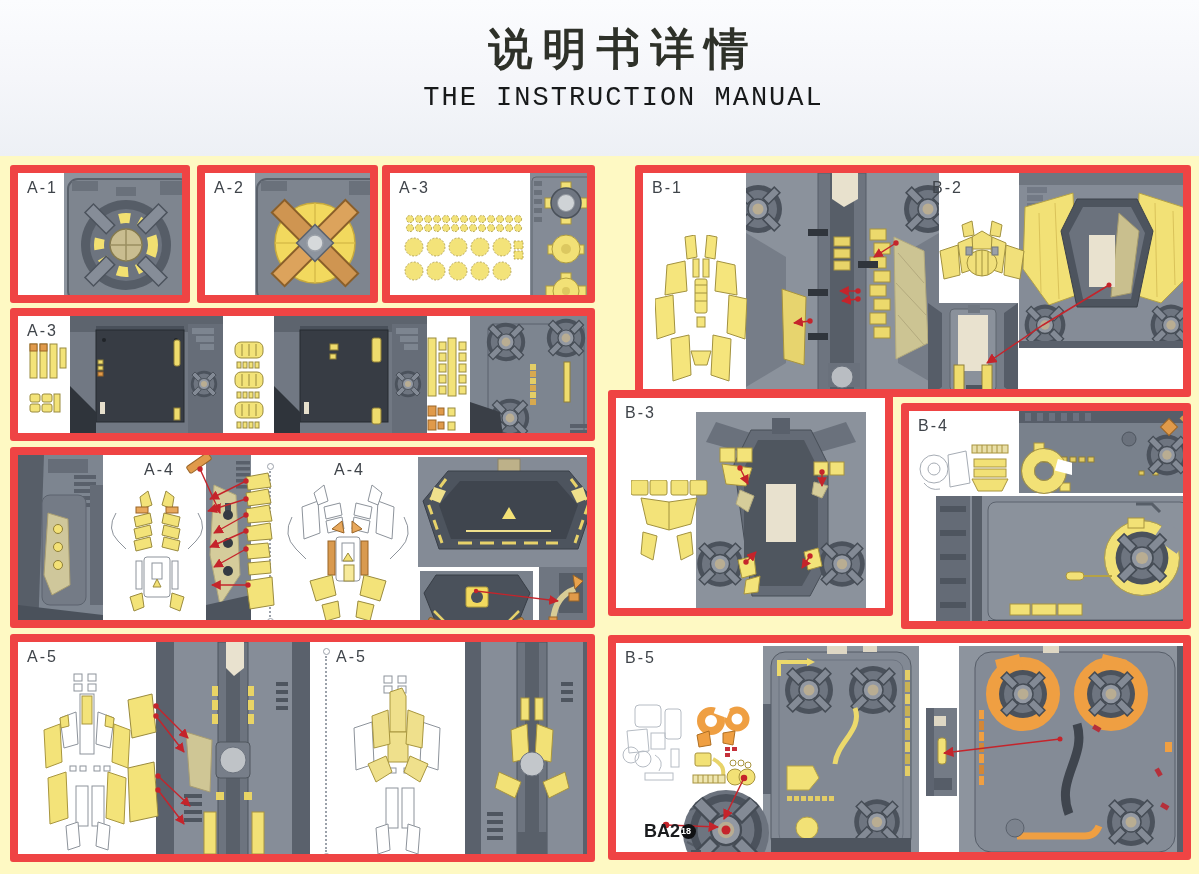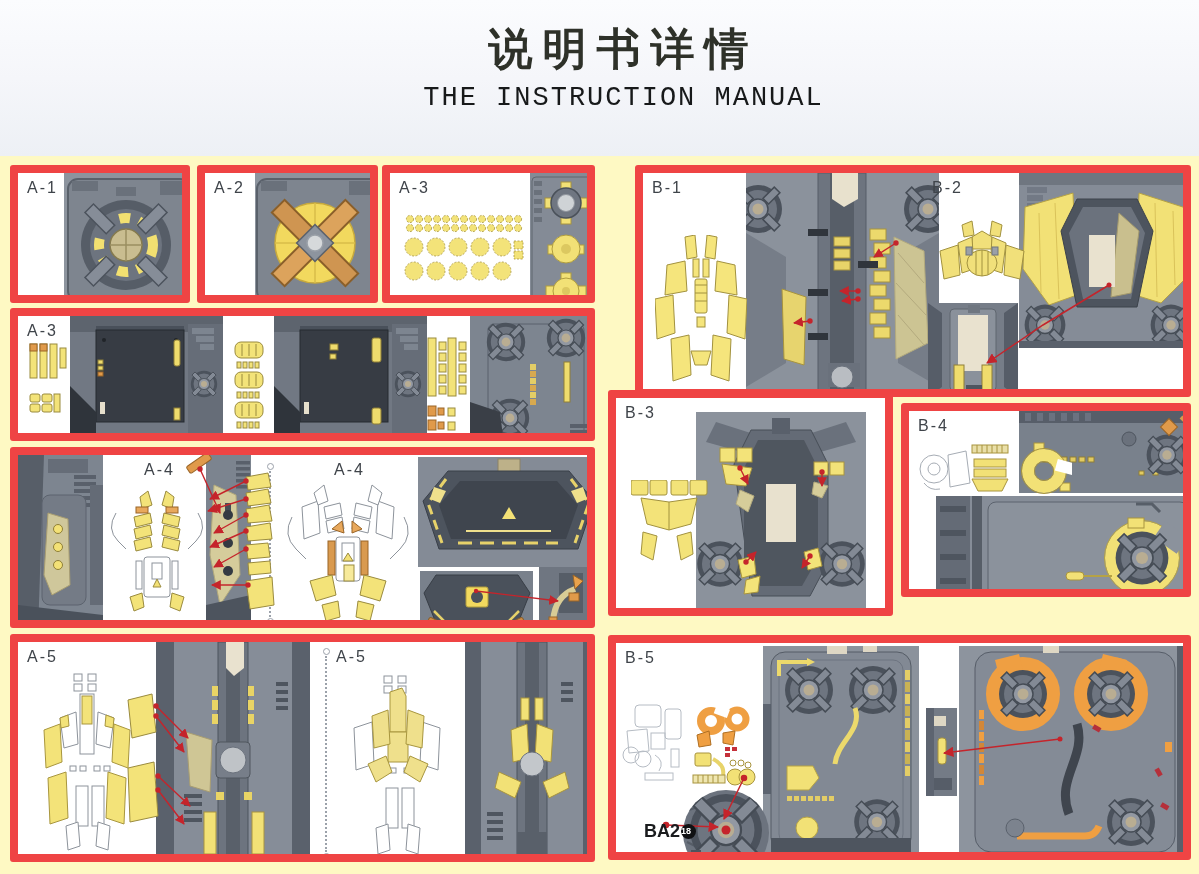--- a/index.html
+++ b/index.html
@@ -804,21 +804,21 @@
               <circle cx="126" cy="60" r="2"></circle>
           <line x1="50" y1="150" x2="60" y2="140" marker-end="url(#ra)"></line>
               <circle cx="50" cy="150" r="2"></circle>
           <line x1="114" y1="144" x2="106" y2="156" marker-end="url(#ra)"></line>
               <circle cx="114" cy="144" r="2"></circle>
         </g>
       </svg>
     </div>
   </section>
 
-  <section class="panel" style="left:901px;top:403px;width:290px;height:194px">
+  <section class="panel" style="left:901px;top:403px;width:290px;height:226px">
     <span class="plabel">B-4</span>
     <div class="dg" style="left:5px;top:28px;width:158px;height:58px">
       <svg viewBox="0 0 158 58">
         <g fill="none" stroke="#a6acb4">
           <circle cx="20" cy="30" r="14"></circle>
           <polygon points="34,16 52,12 56,44 36,48"></polygon>
           <circle cx="20" cy="30" r="6"></circle>
           <path d="M10,44 q6,8 16,6"></path>
         </g>
         <rect x="58" y="6" width="36" height="8" fill="#e9dfa8" stroke="#a8943e"></rect>

